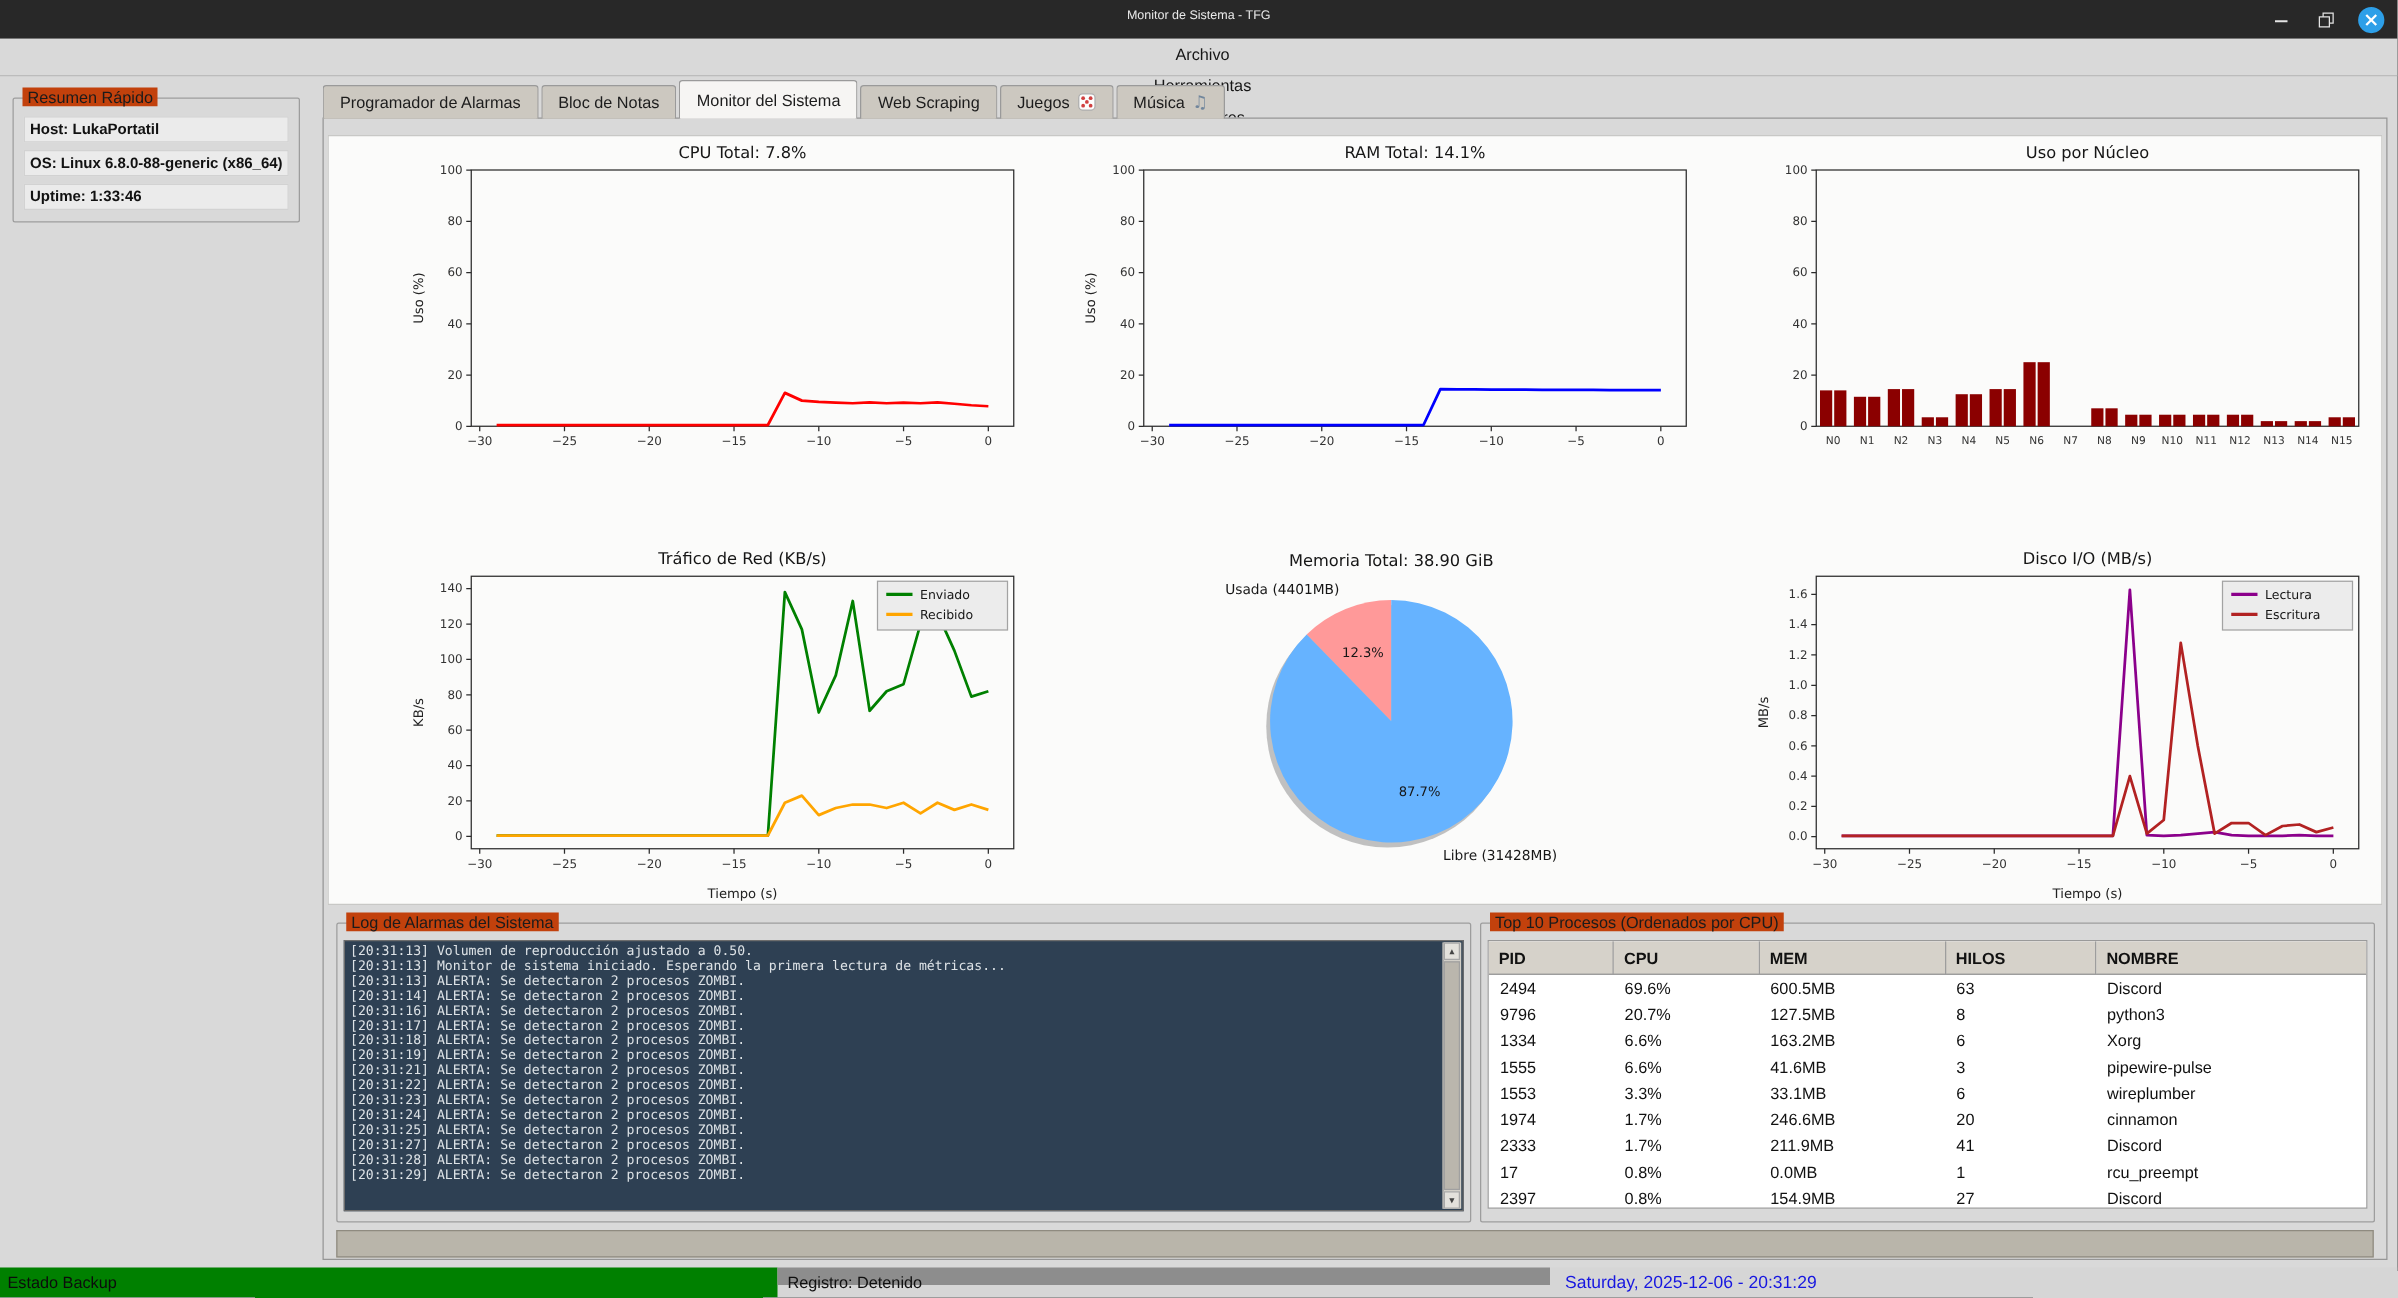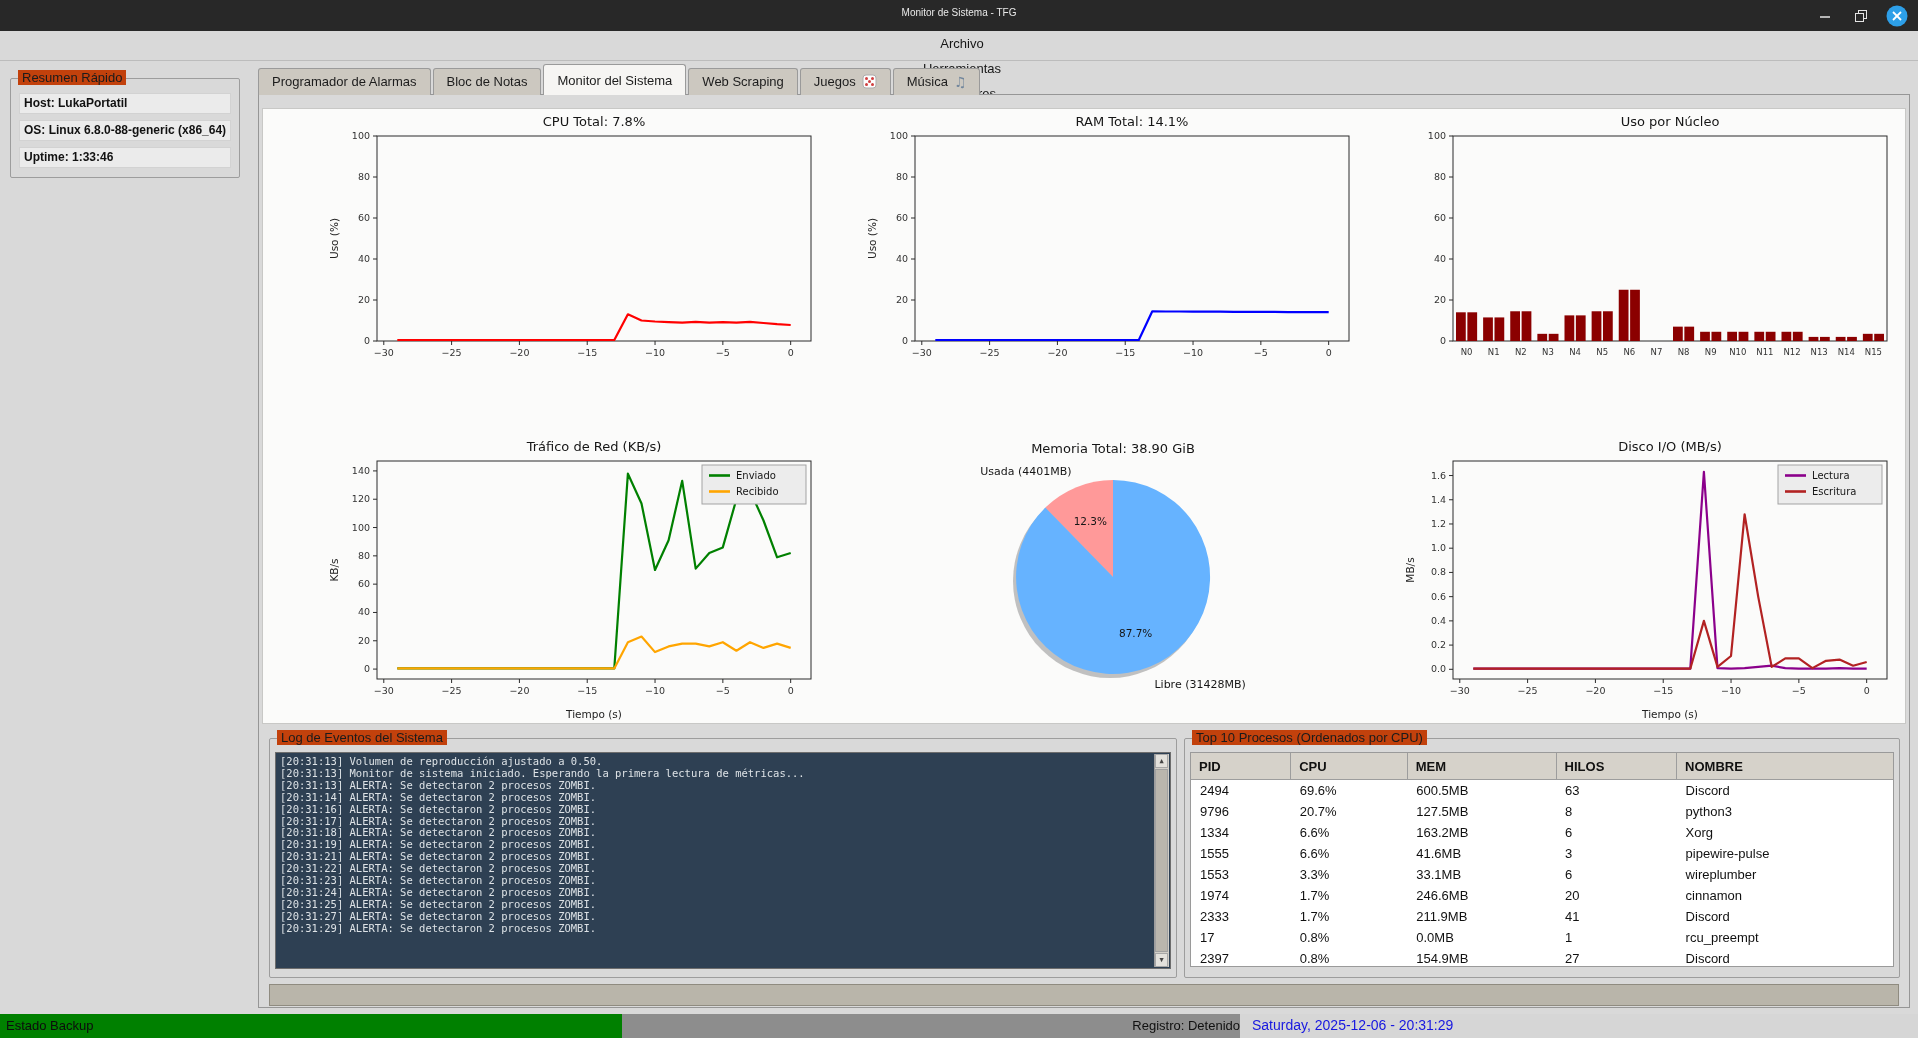--- a/index.html
+++ b/index.html
@@ -54,22 +54,22 @@
                 padding:4px 8px;height:18px;}
   table.proc th:first-child{border-left:none;} table.proc th:last-child{border-right:none;}
   table.proc td{padding:2.5px 9px;height:16px;white-space:nowrap;}
   
   .sunken-bar{position:absolute;left:10px;top:889px;width:1630px;height:22px;background:#b9b5aa;
               border:1px solid #8f8b80;box-sizing:border-box;}
   
   .statusbar{position:absolute;left:0;top:1014px;width:100%;height:24px;background:#d6d6d6;}
   .status-green{position:absolute;left:0;top:0;width:622px;height:24px;background:#008000;color:#0c0c0c;
                 font-size:13px;line-height:24px;padding-left:6px;box-sizing:border-box;}
-  .status-gray{position:absolute;left:622px;top:0;width:618px;height:24px;background:#8d8d8d;color:#101010;
-               font-size:13px;line-height:24px;padding-left:8px;box-sizing:border-box;text-align:right;}
+  .status-gray{position:absolute;left:622px;top:0;width:618px;height:14px;background:#8d8d8d;color:#101010;
+               font-size:13px;line-height:24px;padding-left:8px;box-sizing:border-box;}
   .status-date{position:absolute;left:1252px;top:0;height:24px;color:#1717e0;font-size:14px;line-height:23px;}
   svg text{font-family:"DejaVu Sans",sans-serif;}
 </style>
 </head>
 <body>
 
 <div class="screen">
 
   <div class="titlebar">
     <span class="title">Monitor de Sistema - TFG</span>
@@ -363,41 +363,42 @@
             <polyline points="72.3,231.7 85.9,231.7 99.5,231.7 113.0,231.7 126.6,231.7 140.2,231.7 153.7,231.7 167.3,231.7 180.8,231.7 194.4,231.7 208.0,231.7 221.5,231.7 235.1,231.7 248.7,231.7 262.2,231.7 275.8,231.7 289.3,231.7 302.9,183.9 316.5,229.9 330.0,219.0 343.6,77.3 357.2,159.6 370.7,229.9 384.3,221.4 397.8,221.4 411.4,231.1 425.0,223.8 438.5,222.6 452.1,228.7 465.7,225.0" fill="none" stroke="#b22222" stroke-width="2.2" stroke-linejoin="round"></polyline>
             <rect x="377" y="28" width="104" height="39" fill="#ececec" stroke="#a3a3a3"></rect>
             <line x1="384" y1="38.5" x2="405" y2="38.5" stroke="#8b008b" stroke-width="2.6"></line>
             <text x="411" y="42" font-size="10" text-anchor="start" fill="#161616">Lectura</text>
             <line x1="384" y1="54.5" x2="405" y2="54.5" stroke="#b22222" stroke-width="2.6"></line>
             <text x="411" y="58" font-size="10" text-anchor="start" fill="#161616">Escritura</text>
           </svg></div>
     </div>
 
     <div class="groupbox log-box">
-      <span class="gb-label">Log de Eventos del Sistema</span>
+      <span class="gb-label">Log de Alarmas del Sistema</span>
       <div class="terminal" id="log-terminal">
         <div class="scrollbar">
           <div class="sb-arrow sb-up">▲</div>
           <div class="sb-thumb"></div>
           <div class="sb-arrow sb-down">▼</div>
         </div>
       <div class="log-line">[20:31:13] Volumen de reproducción ajustado a 0.50.</div>
           <div class="log-line">[20:31:13] Monitor de sistema iniciado. Esperando la primera lectura de métricas...</div>
           <div class="log-line">[20:31:13] ALERTA: Se detectaron 2 procesos ZOMBI.</div>
           <div class="log-line">[20:31:14] ALERTA: Se detectaron 2 procesos ZOMBI.</div>
           <div class="log-line">[20:31:16] ALERTA: Se detectaron 2 procesos ZOMBI.</div>
           <div class="log-line">[20:31:17] ALERTA: Se detectaron 2 procesos ZOMBI.</div>
           <div class="log-line">[20:31:18] ALERTA: Se detectaron 2 procesos ZOMBI.</div>
           <div class="log-line">[20:31:19] ALERTA: Se detectaron 2 procesos ZOMBI.</div>
           <div class="log-line">[20:31:21] ALERTA: Se detectaron 2 procesos ZOMBI.</div>
           <div class="log-line">[20:31:22] ALERTA: Se detectaron 2 procesos ZOMBI.</div>
           <div class="log-line">[20:31:23] ALERTA: Se detectaron 2 procesos ZOMBI.</div>
           <div class="log-line">[20:31:24] ALERTA: Se detectaron 2 procesos ZOMBI.</div>
           <div class="log-line">[20:31:25] ALERTA: Se detectaron 2 procesos ZOMBI.</div>
           <div class="log-line">[20:31:27] ALERTA: Se detectaron 2 procesos ZOMBI.</div>
+          <div class="log-line">[20:31:28] ALERTA: Se detectaron 2 procesos ZOMBI.</div>
           <div class="log-line">[20:31:29] ALERTA: Se detectaron 2 procesos ZOMBI.</div>
         </div>
     </div>
 
     <div class="groupbox proc-box">
       <span class="gb-label">Top 10 Procesos (Ordenados por CPU)</span>
       <div class="proc-table-wrap">
         <table class="proc" id="proc-table">
             <thead>
               <tr>

